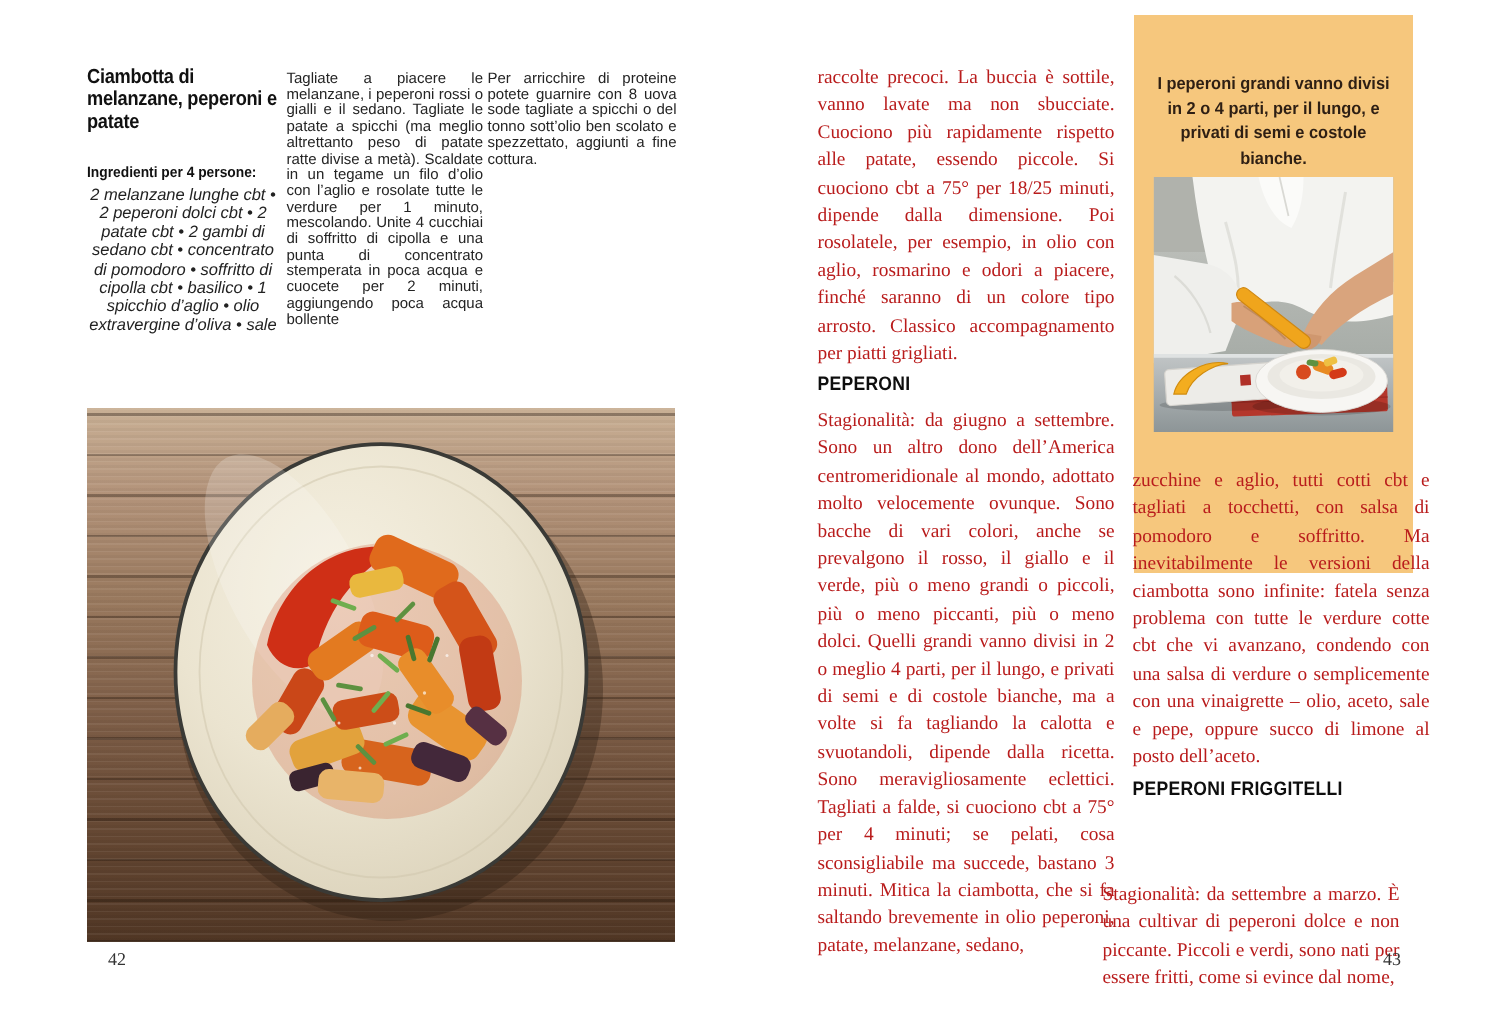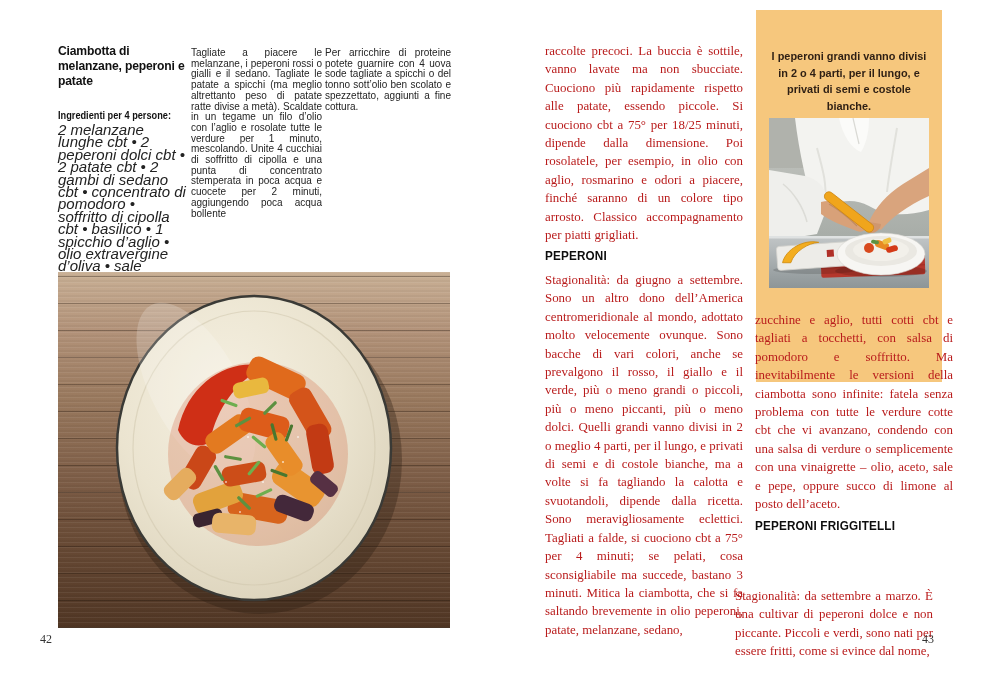--- a/index.html
+++ b/index.html
@@ -5,22 +5,22 @@
   html,body{margin:0;padding:0;background:#ffffff;}
   .spread{position:relative;width:1000px;height:679px;background:#ffffff;overflow:hidden;
           font-family:"Liberation Sans",sans-serif;color:#1c1c1c;}
   .abs{position:absolute;}
 
   
   .recipe-title{left:58px;top:44px;width:150px;font-size:13.5px;line-height:1.1;font-weight:bold;
     letter-spacing:-0.2px;transform:scaleX(0.9);transform-origin:left top;color:#111;}
   .ing-head{left:58px;top:110px;width:150px;font-size:10px;font-weight:bold;
     transform:scaleX(0.92);transform-origin:left top;color:#111;}
-  .ing-list{left:58px;top:124px;width:128px;font-size:15px;line-height:12.4px;font-style:italic;
-    color:#222;}
+  .ing-list{left:58px;top:124px;width:128px;font-size:11px;line-height:12.4px;font-style:italic;
+    color:#222;text-align:center;}
   .method{width:131px;font-size:10px;line-height:10.7px;text-align:justify;color:#242424;}
   .method p{margin:0;}
   .m-col1{left:191px;top:48px;}
   .m-col2{left:325px;top:48px;width:126px;}
 
   
   .food-photo{left:58px;top:272px;width:392px;height:356px;overflow:hidden;
     background:
       repeating-linear-gradient(0deg, rgba(255,255,255,0.06) 0 1px, rgba(0,0,0,0.03) 1px 3px, transparent 3px 5px),
       repeating-linear-gradient(0deg, rgba(28,16,8,0.32) 0 1.5px, transparent 1.5px 27px),
@@ -42,40 +42,40 @@
 
   
   .caption-box{left:756px;top:10px;width:186px;height:372px;background:#f6c77d;}
   .caption-text{position:absolute;left:6px;right:6px;top:38px;text-align:center;
     font-size:11.5px;line-height:16.5px;font-weight:bold;color:#2e1f14;
     transform:scaleX(0.95);transform-origin:center top;}
   .chef-photo{position:absolute;left:13px;top:108px;width:160px;height:170px;overflow:hidden;}
   .chef-photo svg{display:block;width:100%;height:100%;}
 
   .page-num{font-family:"Liberation Serif",serif;font-size:12px;color:#333;}
-  .pn-left{left:40px;top:632px;}
+  .pn-left{left:72px;top:632px;}
   .pn-right{left:922px;top:632px;}
 </style>
 </head>
 <body>
 
 <div class="spread">
 
   <div class="abs recipe-title">Ciambotta di melanzane, peperoni e patate</div>
 
   <div class="abs ing-head">Ingredienti per 4 persone:</div>
 
   <div class="abs ing-list">2 melanzane lunghe cbt • 2 peperoni dolci cbt • 2 patate cbt • 2 gambi di sedano cbt • concentrato di pomodoro • soffritto di cipolla cbt • basilico • 1 spicchio d’aglio • olio extravergine d’oliva • sale</div>
 
   <div class="abs method m-col1">
     <p>Tagliate a piacere le melanzane, i peperoni rossi o gialli e il sedano. Tagliate le patate a spicchi (ma meglio altrettanto peso di patate ratte divise a metà). Scaldate in un tegame un filo d’olio con l’aglio e rosolate tutte le verdure per 1 minuto, mescolando. Unite 4 cucchiai di soffritto di cipolla e una punta di concentrato stemperata in poca acqua e cuocete per 2 minuti, aggiungendo poca acqua bollente</p>
   </div>
 
   <div class="abs method m-col2">
-    <p>Per arricchire di proteine potete guarnire con 4 uova sode tagliate a spicchi o del tonno sott’olio ben scolato e spezzettato, aggiunti a fine cottura.</p>
+    <p>Per arricchire di proteine potete guarnire con 8 uova sode tagliate a spicchi o del tonno sott’olio ben scolato e spezzettato, aggiunti a fine cottura.</p>
   </div>
 
   <div class="abs food-photo">
     <svg viewBox="0 0 392 356">
       <defs>
         <radialGradient id="plateGrad" cx="40%" cy="32%" r="75%">
           <stop offset="0%" stop-color="#f5f0e1"></stop>
           <stop offset="55%" stop-color="#ebe4d0"></stop>
           <stop offset="100%" stop-color="#dbd2ba"></stop>
         </radialGradient>

